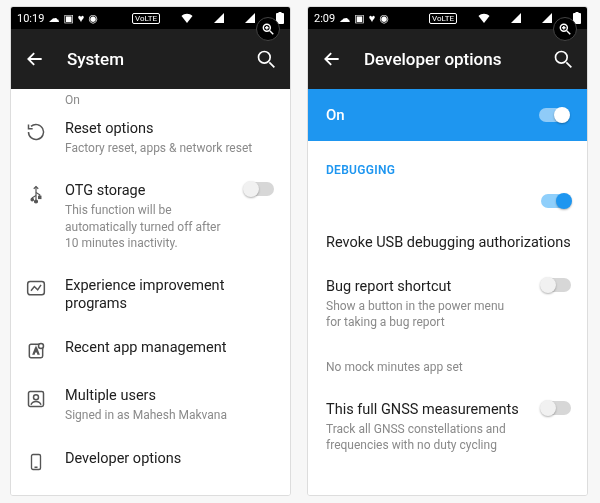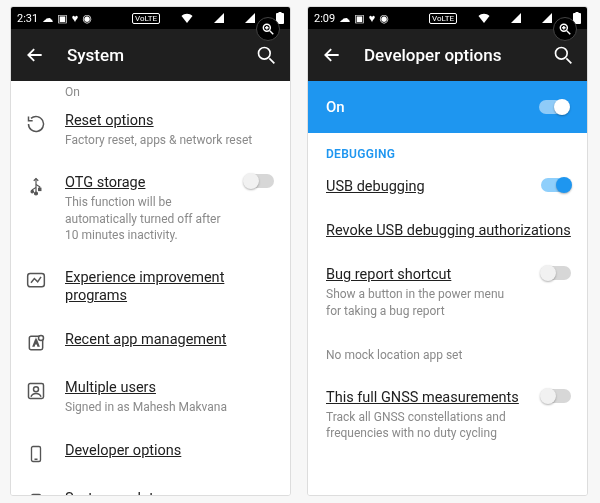--- a/index.html
+++ b/index.html
@@ -44,21 +44,21 @@
     border-radius: 50%;
     background: #000;
     color: #fff;
     display:flex;
     align-items:center;
     justify-content:center;
     z-index: 50;
     border:1px solid #444;
   }
   .appbar {
-    height: 52px;
+    height: 60px;
     background: #1f1f1f;
     color: #fff;
     display: flex;
     align-items: center;
     padding: 4px 14px;
     gap: 22px;
     font-size: 17px;
     font-weight: 500;
   }
   .appbar .spacer { flex:1; }
@@ -82,21 +82,20 @@
     color:#555;
   }
   .row .text-slot {
     flex: 1;
     min-width: 0;
   }
   .row .title {
     font-size: 14.5px;
     color: #202020;
     line-height: 1.25;
-    text-decoration: underline;
   }
   .row .sub {
     font-size: 12px;
     color: #8a8a8a;
     line-height: 1.35;
     margin-top: 2px;
   }
   .row .trail {
     flex:none;
     width: 34px;
@@ -120,21 +119,21 @@
     box-shadow:0 1px 2px rgba(0,0,0,.3);
   }
   .toggle.on { background:#8fcffb; }
   .toggle.on::after{ left:15px; background:#1e96f0; }
   .toggle.white-on { background:rgba(255,255,255,.5);}
   .toggle.white-on::after{ left:15px; background:#fff;}
   .section-header {
     font-size: 12px;
     font-weight: 600;
     color: #1e96f0;
-    padding: 14px 18px 4px 18px;
+    padding: 22px 18px 4px 18px;
     letter-spacing: .3px;
   }
   .blue-banner {
     background:#1e96f0;
     color:#fff;
     height:52px;
     display:flex;
     align-items:center;
     padding:0 18px;
     font-size:15px;
@@ -155,21 +154,21 @@
   <div class="zoom-badge">
     <svg width="14" height="14" viewBox="0 0 24 24" fill="none" stroke="#fff" stroke-width="2.5">
         <circle cx="10" cy="10" r="6"></circle>
         <line x1="15" y1="15" x2="21" y2="21"></line>
         <line x1="10" y1="7" x2="10" y2="13"></line>
         <line x1="7" y1="10" x2="13" y2="10"></line>
       </svg>
   </div>
   <div class="statusbar">
     <div class="status-left">
-      <span>2:31</span>
+      <span>10:19</span>
       <span>☁</span>
       <span>▣</span>
       <span>♥</span>
       <span>◉</span>
     </div>
     <div class="status-right">
       <span style="font-size:8px;border:1px solid #fff;padding:0 2px;border-radius:2px;">VoLTE</span>
       <svg width="12" height="10" viewBox="0 0 24 20" fill="#fff">
           <path d="M12 20L1 6c6-6 16-6 22 0L12 20z"></path>
         </svg>
@@ -376,21 +375,20 @@
   <div class="blue-banner">
     <span>On</span>
     <div class="toggle white-on"></div>
   </div>
 
   <div class="content">
     <div class="section-header">DEBUGGING</div>
 
     <div class="row" style="padding-left:18px">
       <div class="text-slot">
-        <div class="title">USB debugging</div>
       </div>
       <div class="trail">
           <div class="toggle on"></div>
         </div>
     </div>
 
     <div class="row" style="padding-left:18px">
       <div class="text-slot">
         <div class="title">Revoke USB debugging authorizations</div>
       </div>
@@ -401,21 +399,21 @@
         <div class="title">Bug report shortcut</div>
         <div class="sub">Show a button in the power menu for taking a bug report</div>
       </div>
       <div class="trail">
           <div class="toggle"></div>
         </div>
     </div>
 
     <div class="row" style="padding-left:18px">
       <div class="text-slot">
-        <div class="sub">No mock location app set</div>
+        <div class="sub">No mock minutes app set</div>
       </div>
     </div>
 
     <div class="row" style="padding-left:18px">
       <div class="text-slot">
         <div class="title">This full GNSS measurements</div>
         <div class="sub">Track all GNSS constellations and frequencies with no duty cycling</div>
       </div>
       <div class="trail">
           <div class="toggle"></div>

